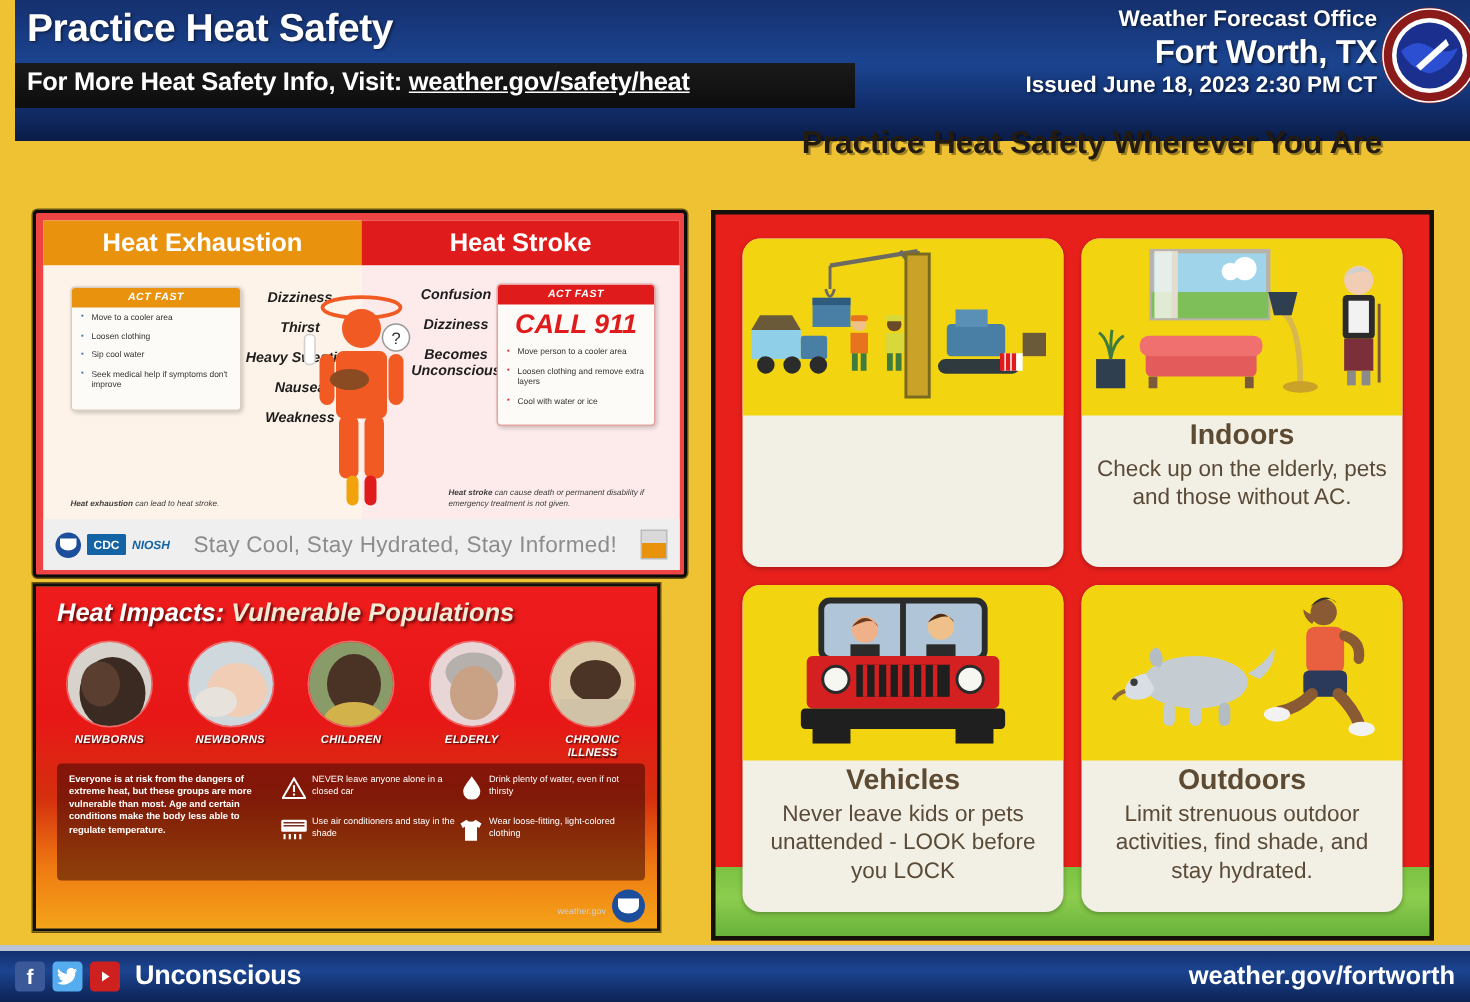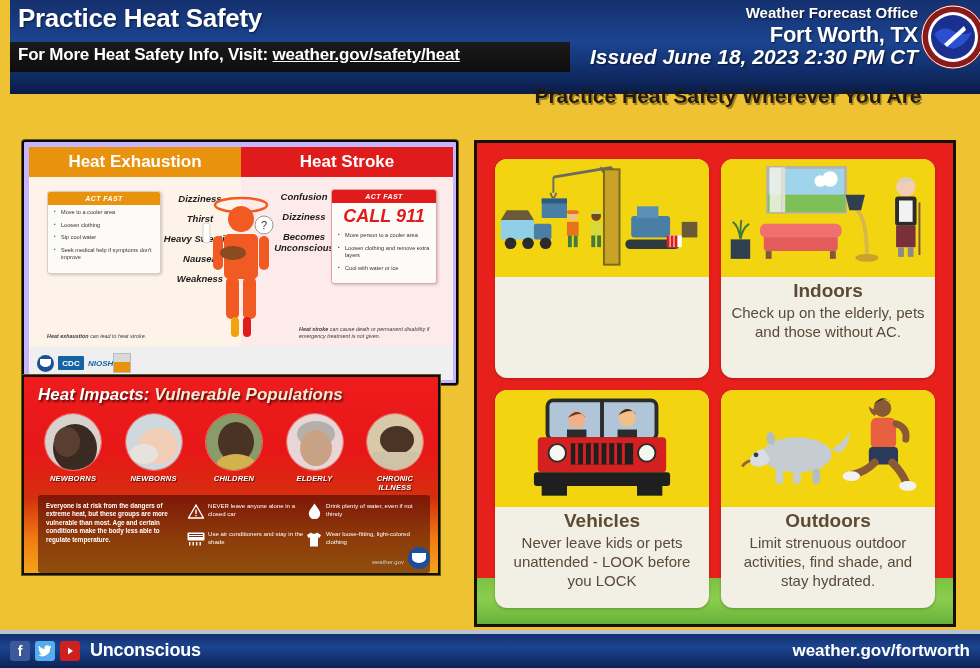--- a/index.html
+++ b/index.html
@@ -31,38 +31,38 @@
     position: absolute; left: 8px; top: 45px;
     font-size: 17px; font-weight: bold; color: #ffffff; letter-spacing: -0.2px;
   }
   .header-sub .link { color: #ffffff; text-decoration: underline; }
   .header-right {
     position: absolute; right: 72px; top: 3px; text-align: right; color: #fff;
     text-shadow: 1px 1px 2px rgba(0,0,0,.6);
   }
   .hr-line1 { font-size: 15px; font-weight: bold; line-height: 19px; }
   .hr-line2 { font-size: 22px; font-weight: bold; line-height: 25px; letter-spacing: -0.3px; }
-  .hr-line3 { font-size: 21px; font-weight: bold; line-height: 20px; font-style: italic; }
+  .hr-line3 { font-size: 15px; font-weight: bold; line-height: 20px; }
 
   
   .nws-seal { position: absolute; right: 4px; top: 4px; width: 66px; height: 66px; }
 
   
   .sec-title {
     position: absolute; text-align: center; font-weight: bold;
     color: #231a10; font-size: 21px; line-height: 24px;
     text-shadow: 1.5px 1.5px 0 rgba(0,0,0,.35);
   }
   #title-left  { left: 0;   top: 84px; width: 470px; }
   #title-right { left: 478px; top: 84px; width: 500px; }
 
   
   .he-card {
     position: absolute; left: 22px; top: 140px; width: 436px; height: 245px;
-    background: #c4b5fd; border: 2px solid #0a0a0a; border-radius: 3px;
+    background: #ef4444; border: 2px solid #0a0a0a; border-radius: 3px;
     box-shadow: 0 0 0 1px #6b5512;
     overflow: hidden;
   }
   .he-inner { position: absolute; left: 5px; top: 5px; width: 424px; height: 233px; background:#fff; }
   .he-head { display: flex; height: 30px; }
   .he-head-l {
     flex: 0 0 50%; background: #e8920e; color: #fff; font-size: 17px; font-weight: bold;
     display: flex; align-items: center; justify-content: center;
   }
   .he-head-r {
@@ -127,21 +127,21 @@
   .logo-noaa { width: 17px; height: 17px; border-radius: 50%; background: #1c4e9c; position: relative; }
   .logo-noaa:after { content:""; position:absolute; left:3px; top:4px; width:11px; height:8px; background:#fff; border-radius: 0 0 50% 50%; }
   .logo-cdc { width: 26px; height: 14px; background: #1464a5; color: #fff; font-size: 8px; font-weight: bold; display:flex; align-items:center; justify-content:center; margin-left:4px; border-radius:1px;}
   .logo-niosh { font-size: 8px; font-weight: bold; font-style: italic; color: #1464a5; margin-left: 4px; }
   .logo-right { width: 18px; height: 20px; background: linear-gradient(180deg,#d9d9d9 0 45%, #e8920e 45% 100%); border: 1px solid #bbb; }
   
   .figure { position: absolute; left: 50%; transform: translateX(-50%); top: 12px; width: 96px; height: 150px; }
 
   
   .hi-card {
-    position: absolute; left: 22px; top: 375px; width: 418px; height: 200px;
+    position: absolute; left: 22px; top: 389px; width: 418px; height: 232px;
     border: 2px solid #101010;
     background: linear-gradient(180deg, #ee1c1c 0%, #e81717 38%, #d4300e 62%, #ef7a12 82%, #f4a41a 100%);
     overflow: hidden; box-shadow: 0 0 0 1px #6b5512;
   }
   .hi-title { position: absolute; left: 14px; top: 8px; font-size: 17px; font-weight: bold; font-style: italic; color: #fff; text-shadow: 1.5px 1.5px 2px rgba(0,0,0,.6); }
   .hi-title .sub { font-weight: bold; font-style: italic; color: #f3ead6; }
   .hi-people { position: absolute; left: 14px; top: 36px; width: 392px; display: flex; justify-content: space-between; }
   .hi-person { width: 70px; text-align: center; }
   .hi-face { width: 58px; height: 58px; border-radius: 50%; margin: 0 auto; border: 1px solid rgba(255,255,255,.35); overflow: hidden; }
   .hi-label { font-size: 7.5px; font-weight: bold; font-style: italic; color: #fff; margin-top: 4px; letter-spacing: .2px; text-shadow: 1px 1px 1px rgba(0,0,0,.7); line-height: 8.5px; }
@@ -282,20 +282,21 @@
           <text x="71" y="40" font-size="11" text-anchor="middle" fill="#333" font-family="Liberation Sans, sans-serif">?</text>
           <rect x="38" y="128" width="8" height="20" rx="4" fill="#f2a20c"></rect>
           <rect x="50" y="128" width="8" height="20" rx="4" fill="#e01b1b"></rect>
         </svg>
       </div>
 
       <div class="he-strip">
         <div class="logo-noaa"></div>
         <div class="logo-cdc">CDC</div>
         <div class="logo-niosh">NIOSH</div>
+        <div class="he-strip-text">Stay Cool, Stay Hydrated, Stay Informed!</div>
         <div class="logo-right"></div>
       </div>
     </div>
   </div>
 
   <div class="hi-card">
     <div class="hi-title">
       <span>Heat Impacts:</span>
       <span class="sub">Vulnerable Populations</span>
     </div>

